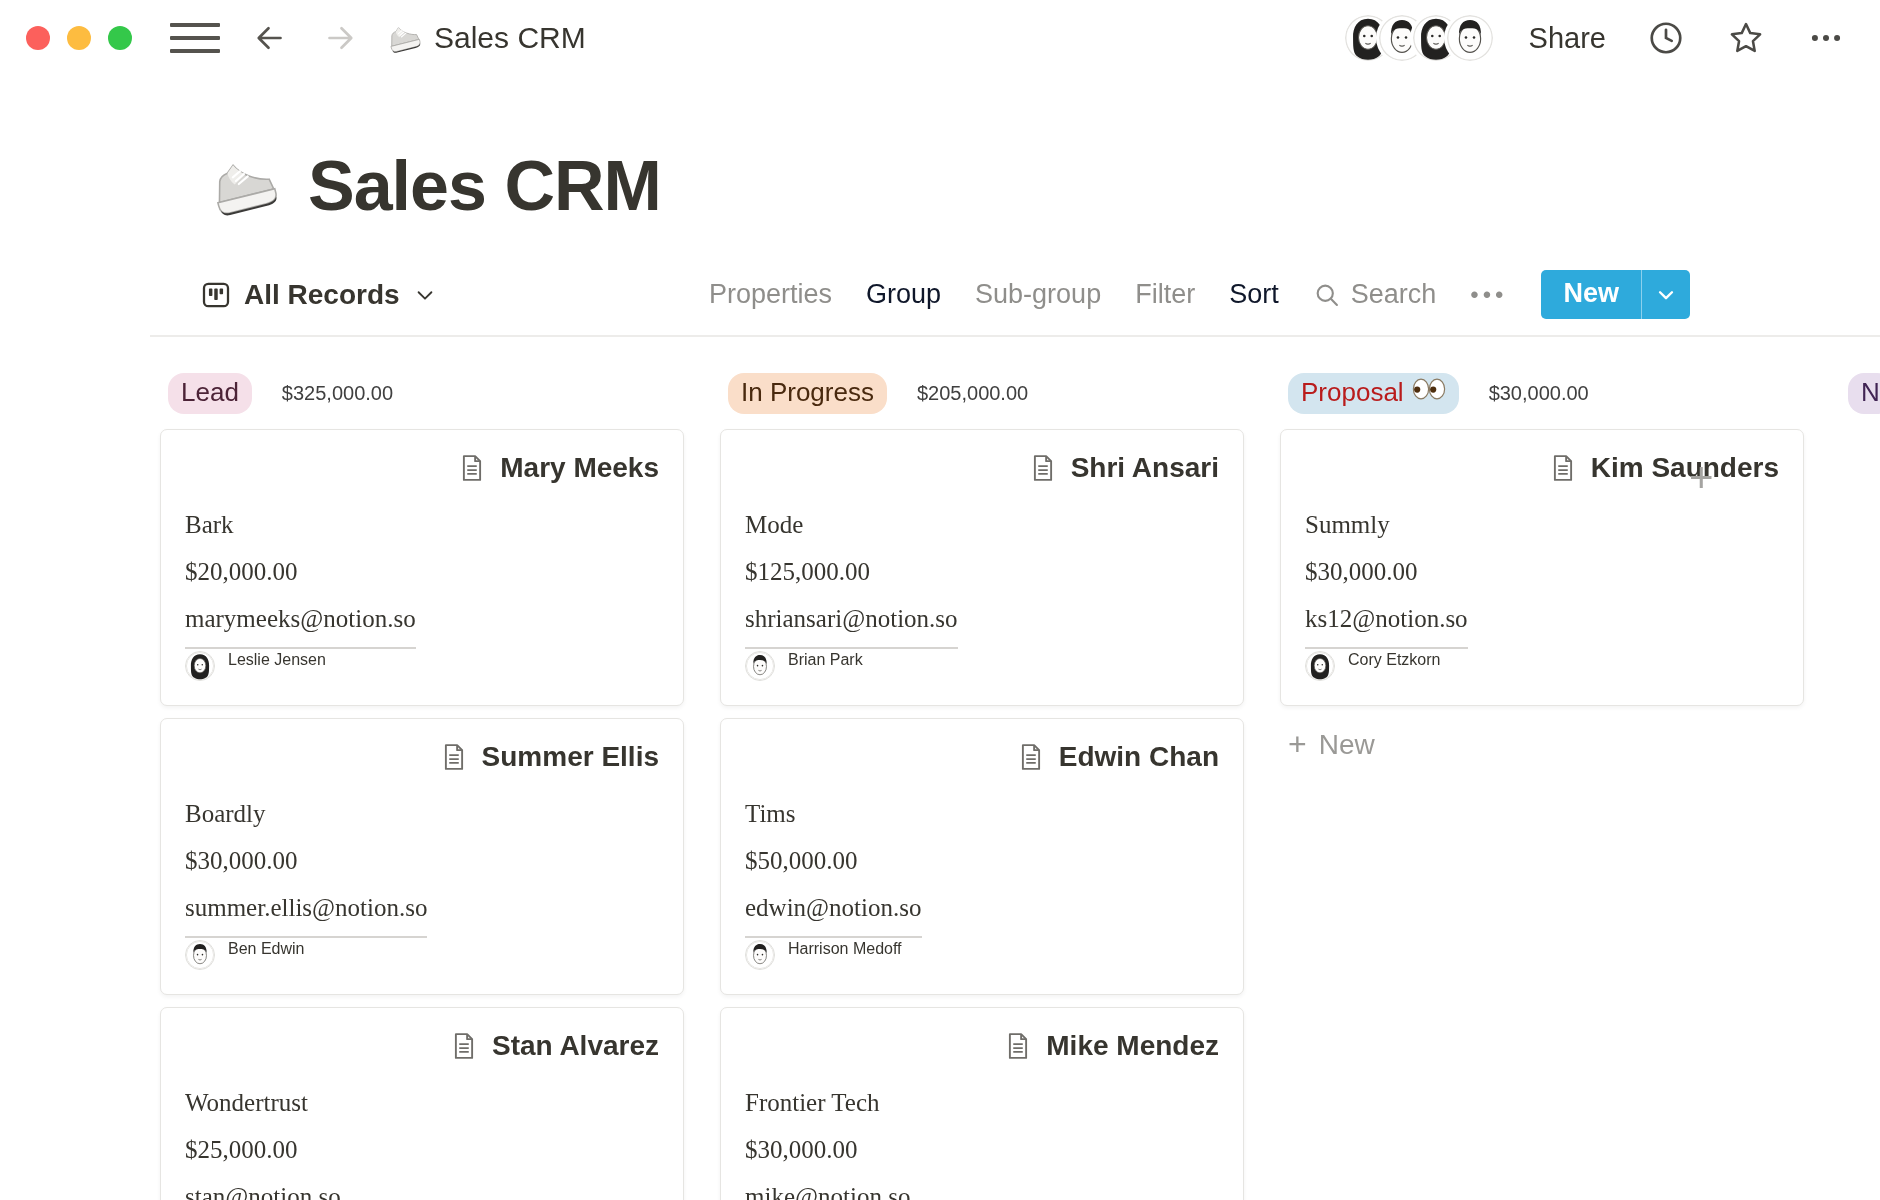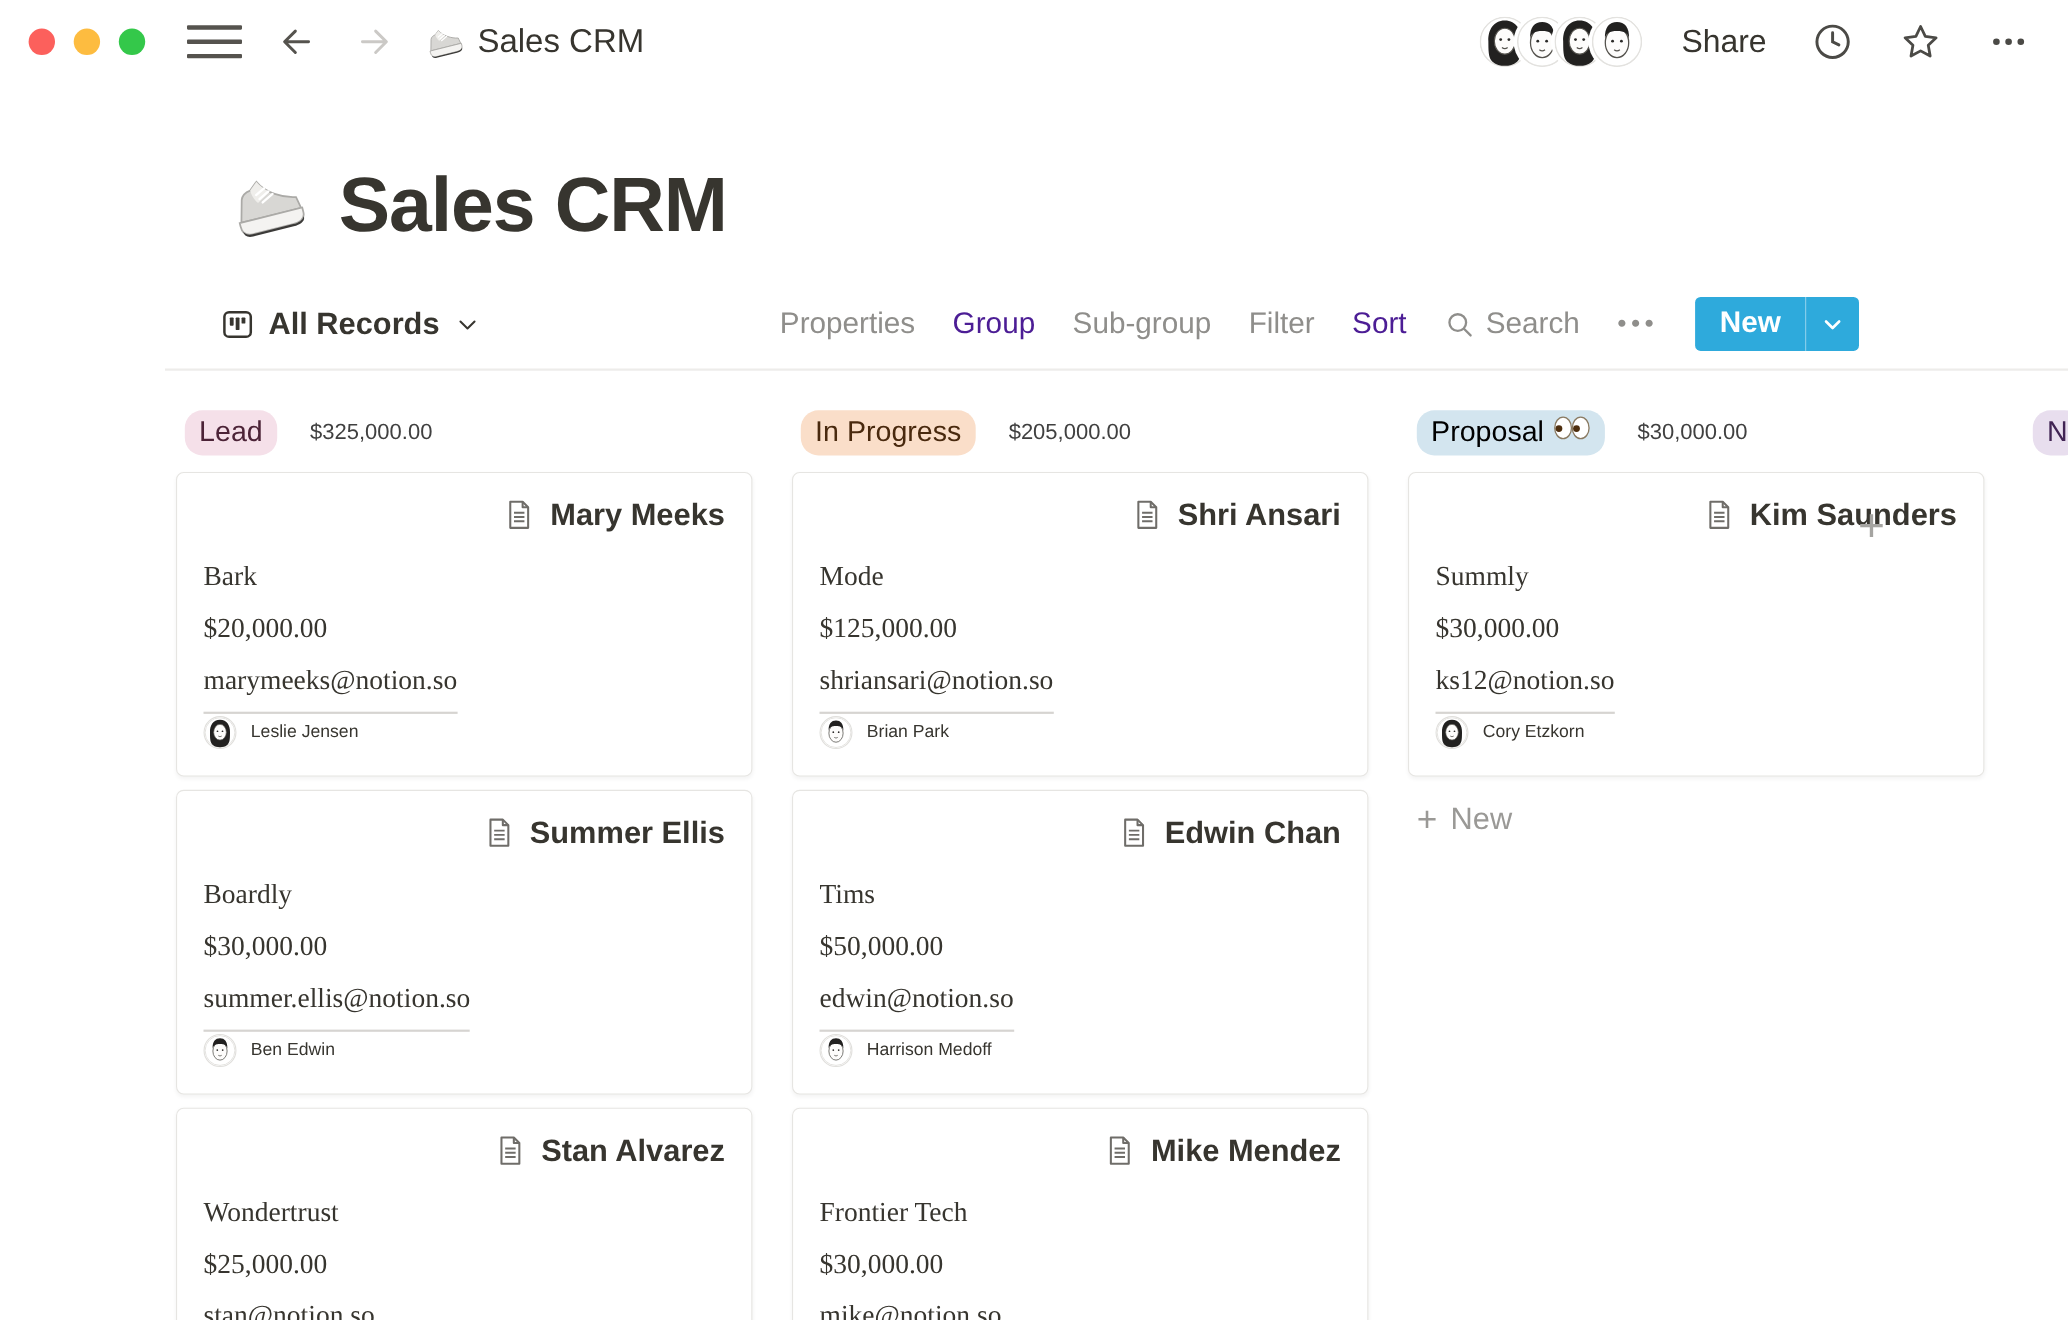--- a/index.html
+++ b/index.html
@@ -33,21 +33,21 @@
   .page-title { font-size:70px; font-weight:700; letter-spacing:-1px; color:#37352F; }
 
   
   .view-toolbar { margin:44px 190px 0 200px; display:flex; align-items:center; }
   .view-left { display:flex; align-items:center; gap:12px; cursor:pointer; }
   .board-icon { width:32px; height:32px; }
   .view-label { font-size:28px; font-weight:700; color:#37352F; }
   .view-chevron { width:22px; height:22px; margin-left:2px; }
   .view-right { margin-left:auto; display:flex; align-items:center; gap:34px; }
   .menu-item { font-size:27px; color:#8F8E8B; cursor:pointer; }
-  .menu-item.active { color:#4c1d95; }
+  .menu-item.active { color:#0f172a; }
   .search-box { display:flex; align-items:center; gap:10px; color:#8F8E8B; font-size:27px; cursor:pointer; }
   .dots { color:#8F8E8B; font-size:24px; letter-spacing:4px; cursor:pointer; }
   .new-btn { display:flex; align-items:stretch; background:#2EAADC; border-radius:5px; overflow:hidden; cursor:pointer; }
   .new-btn .label { color:#fff; font-size:27px; font-weight:600; padding:8px 22px 10px 22px; }
   .new-btn .split { width:1px; background:rgba(255,255,255,.45); }
   .new-btn .caret { display:flex; align-items:center; padding:0 13px; }
 
   .toolbar-divider { margin:16px 0 0 150px; height:2px; background:#EDECEA; }
 
   
@@ -60,21 +60,21 @@
   .eyes-svg { width:34px; height:24px; }
   .sum { font-size:20px; color:#404040; }
   .cards { margin-top:14px; display:flex; flex-direction:column; gap:12px; }
   .card { background:#fff; border:1px solid #E6E5E2; border-radius:7px;
           box-shadow:0 2px 4px rgba(15,15,15,.05); padding:22px 24px 24px 24px; cursor:pointer; }
   .card-title-row { display:flex; align-items:center; gap:13px; margin-bottom:24px;justify-content:flex-end; }
   .doc-icon { width:30px; height:30px; flex:0 0 30px; }
   .card-title { font-size:28px; font-weight:700; color:#37352F; }
   .field { font-size:25px; line-height:33px; margin-top:14px; color:#37352F;font-family:Liberation Serif, serif; }
   .email-row a { color:#37352F; text-decoration:none; border-bottom:2px solid #D6D4D1; padding-bottom:15px; }
-  .person-row { display:flex; align-items:center; gap:13px; margin-top:16px; }
+  .person-row { display:flex; align-items:flex-start; gap:13px; margin-top:16px; }
   .person-row .avatar { width:30px; height:30px; border-radius:50%; overflow:hidden; border:1px solid #E0DFDC; }
   .add-card { margin-top:20px; padding-left:8px; display:flex; align-items:center; gap:12px;
               font-size:28px; color:#9A9996; cursor:pointer; }
   .add-card .plus { font-size:32px; font-weight:400; }
   .add-group-plus { position:absolute; left:1689px; top:86px; font-size:42px; color:#A5A4A1;
                     font-weight:300; cursor:pointer; line-height:1; }
 </style>
 </head>
 <body>
 
@@ -380,21 +380,21 @@
     <div class="field">Frontier Tech</div>
     <div class="field">$30,000.00</div>
     <div class="field email-row"><a href="#">mike@notion.so</a></div>
 
   </div>
       </div>
 
   </div>
     <div class="column">
     <div class="col-header">
-      <span class="tag" style="background: rgb(211, 229, 239); color: #000000;">
+      <span class="tag" style="background: rgb(211, 229, 239); color: #b91c1c;">
         <span>Proposal</span>
         <span class="eyes-slot"><svg viewBox="0 0 34 22" class="eyes-svg">
     <ellipse cx="9" cy="11" rx="7.6" ry="9.8" fill="#FFFFFF" stroke="#8A7A62" stroke-width="1.2"></ellipse>
     <ellipse cx="25" cy="11" rx="7.6" ry="9.8" fill="#FFFFFF" stroke="#8A7A62" stroke-width="1.2"></ellipse>
     <circle cx="5.2" cy="11.6" r="3.1" fill="#4E2E0E"></circle>
     <circle cx="21.2" cy="11.6" r="3.1" fill="#4E2E0E"></circle>
   </svg></span>
       </span>
       <span class="sum">$30,000.00</span>
     </div>

